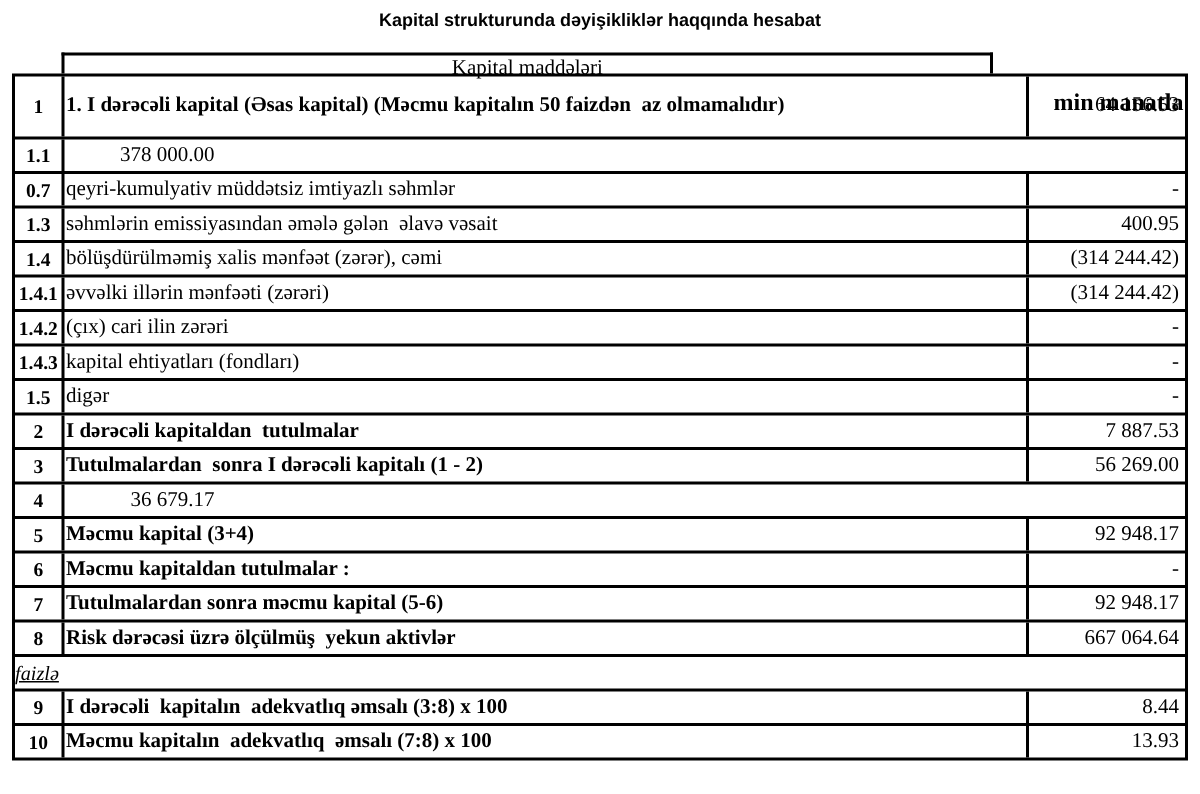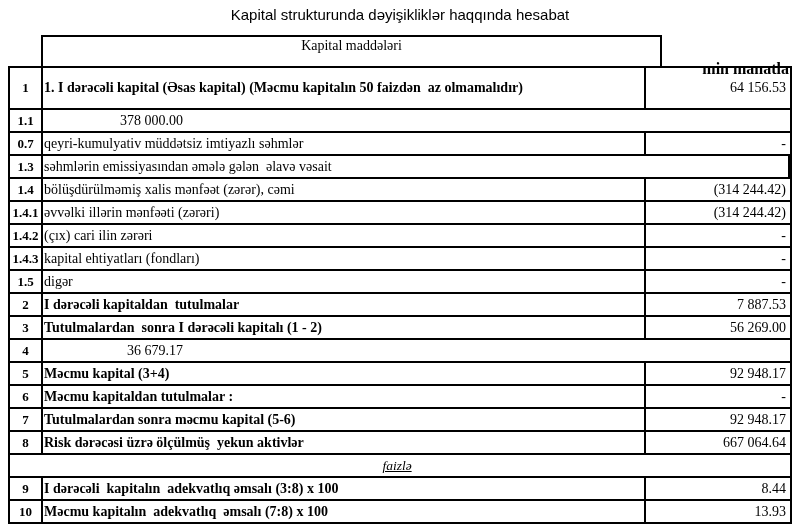--- a/index.html
+++ b/index.html
@@ -4,23 +4,23 @@
 <style>
   html,body{margin:0;padding:0;}
   body{
     width:800px;height:529px;background:#ffffff;color:#000000;
     font-family:"Liberation Serif",serif;
     -webkit-font-smoothing:antialiased;
   }
   .page{position:relative;width:800px;height:529px;overflow:hidden;}
   .title{
     padding-top:6px;height:22px;text-align:center;
-    font-family:"Liberation Sans",sans-serif;font-weight:normal;font-size:15px;
+    font-family:"Liberation Sans",sans-serif;font-weight:bold;font-size:12px;
   }
-  .header-row{display:flex;margin:7px 8px 0 8px;height:31px;box-sizing:border-box;}
+  .header-row{display:flex;margin:7px 8px 0 8px;height:14px;box-sizing:border-box;}
   .h-spacer{width:33px;}
   .h-items{
     flex:1;box-sizing:border-box;border:2px solid #000;border-bottom:none;
     text-align:center;font-size:14px;line-height:18px;white-space:pre-wrap;
   }
   .h-unit{
     width:130px;box-sizing:border-box;text-align:right;font-weight:bold;
     font-size:16px;line-height:19px;padding-right:3px;margin-top:24px;
   }
   .cap-table{
@@ -34,28 +34,28 @@
     width:33px;box-sizing:border-box;border-right:2px solid #000;align-self:stretch;
     display:flex;align-items:center;justify-content:center;
     font-weight:bold;font-size:13px;
   }
   .c2{
     flex:1;box-sizing:border-box;border-right:2px solid #000;align-self:stretch;
     display:flex;align-items:center;padding-left:1px;
     font-size:14px;white-space:pre-wrap;overflow:hidden;
   }
   .c3{
-    width:144px;box-sizing:border-box;align-self:stretch;
+    width:104px;box-sizing:border-box;align-self:stretch;
     display:flex;align-items:center;justify-content:flex-end;padding-right:4px;
     font-size:14px;white-space:nowrap;
   }
   .t-row.bold .c2{font-weight:bold;}
   .note-row{justify-content:flex-end;}
   .note-cell{
-    width:100%;text-align:center;font-style:italic;font-size:13.5px;padding-right:6px;
+    width:100%;text-align:left;font-style:italic;font-size:13.5px;padding-right:6px;
     box-sizing:border-box;
     text-decoration:underline;
   }
 </style>
 </head>
 <body>
 
 <div class="page">
   <div class="title">Kapital strukturunda dəyişikliklər haqqında hesabat</div>
 
@@ -76,20 +76,21 @@
         <div class="c3">378 000.00</div>
       </div>
       <div class="t-row">
         <div class="c1">0.7</div>
         <div class="c2">qeyri-kumulyativ müddətsiz imtiyazlı səhmlər</div>
         <div class="c3">-</div>
       </div>
       <div class="t-row">
         <div class="c1">1.3</div>
         <div class="c2">səhmlərin emissiyasından əmələ gələn  əlavə vəsait</div>
+        <div class="c3">400.95</div>
       </div>
       <div class="t-row">
         <div class="c1">1.4</div>
         <div class="c2">bölüşdürülməmiş xalis mənfəət (zərər), cəmi</div>
         <div class="c3">(314 244.42)</div>
       </div>
       <div class="t-row">
         <div class="c1">1.4.1</div>
         <div class="c2">əvvəlki illərin mənfəəti (zərəri)</div>
         <div class="c3">(314 244.42)</div>

